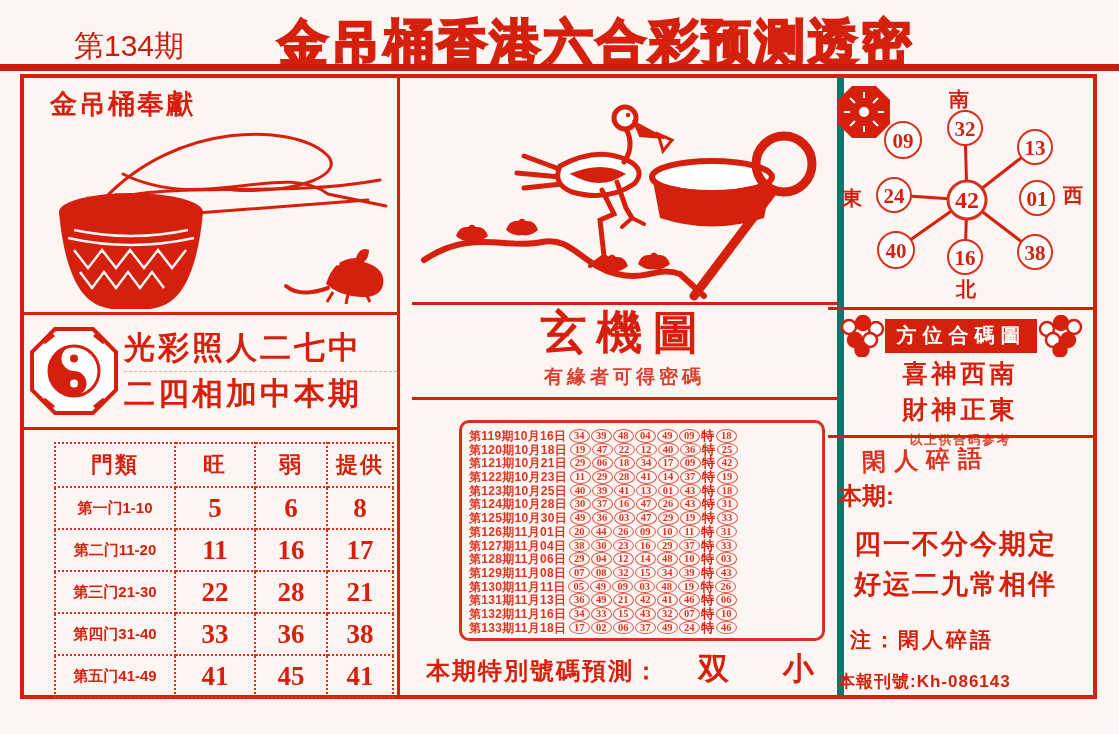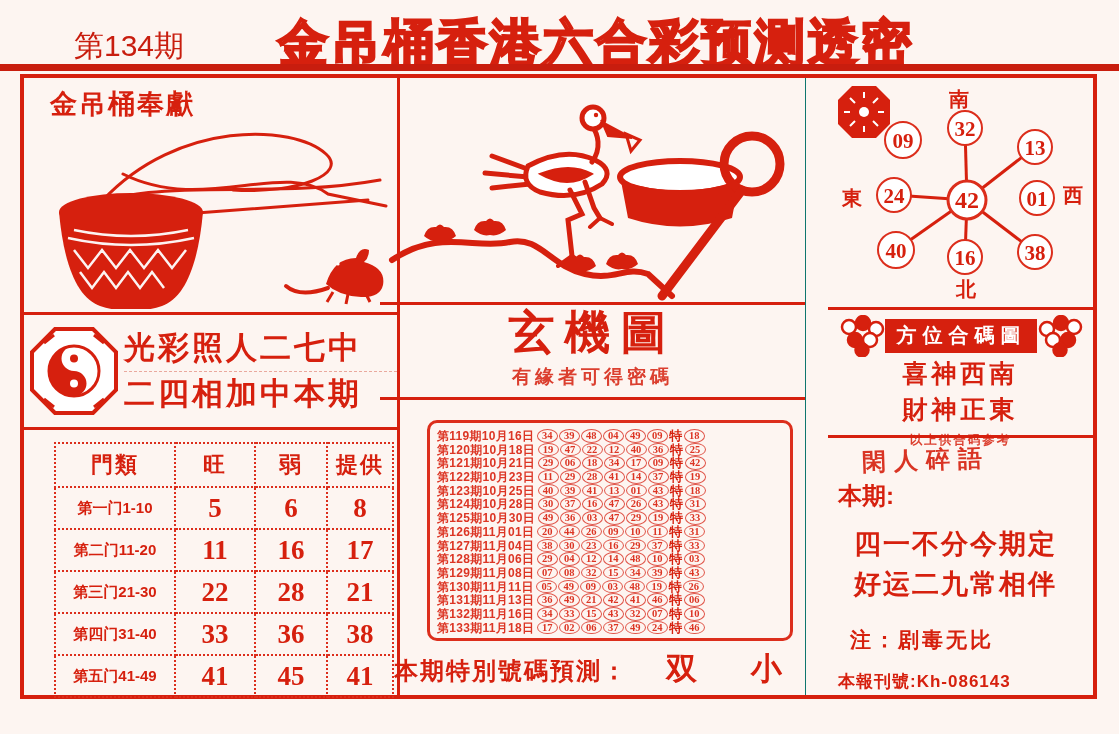--- a/index.html
+++ b/index.html
@@ -10,21 +10,21 @@
   .issue{position:absolute;left:74px;top:18px;font-size:30px;font-weight:normal;color:#c81d0e;}
   .big-title{position:absolute;left:278px;top:2px;font-size:50px;font-weight:bold;letter-spacing:3px;
        color:#fff;-webkit-text-stroke:2.4px #d6200e;text-stroke:2.4px #d6200e;white-space:nowrap;}
   @supports not (-webkit-text-stroke:1px red){.big-title{color:#d6200e;}}
   .top-rule{position:absolute;left:0;top:64px;width:1119px;height:7px;background:#c81d0e;}
   
   .main-box{position:absolute;left:20px;top:74px;width:1069px;height:617px;
        border:4px solid #d6200e;}
   .col{position:absolute;top:0;height:617px;}
   .col-left{left:0;width:373px;border-right:3px solid #d6200e;}
-  .col-mid{left:356px;width:425px;border-right:1px solid #0f766e;}
+  .col-mid{left:388px;width:425px;border-right:7px solid #0f766e;}
   .col-right{left:804px;width:265px;}
   .sec{position:relative;box-sizing:border-box;}
   .bb{border-bottom:3px solid #d6200e;}
   
   .sec-offer{height:237px;}
   .offer-title{position:absolute;left:26px;top:8px;font-size:27px;font-weight:bold;letter-spacing:2px;}
   .offer-art{position:absolute;left:4px;top:26px;}
   .sec-slogan{height:115px;display:flex;align-items:center;}
   .bagua-wrap{flex:0 0 100px;display:flex;justify-content:center;}
   .slogans{flex:1;font-family:"Liberation Serif","DejaVu Serif",serif;font-weight:bold;
@@ -340,19 +340,19 @@
         <div class="shrine">喜神西南</div>
         <div class="shrine first">財神正東</div>
         <div class="fangwei-note">以上供合码参考</div>
       </div>
 
       <div class="sec sec-gossip">
         <div class="gossip-title">閑人碎語</div>
         <div class="benqi">本期:</div>
         <div class="verse1">四一不分今期定</div>
         <div class="verse2">好运二九常相伴</div>
-        <div class="gnote">注：剧毒无比</div>
+        <div class="gnote">注：閑人碎語</div>
         <div class="issue-no">本報刊號:Kh-086143</div>
       </div>
     </div>
 
   </div>
 
 </div>
 </body></html>

